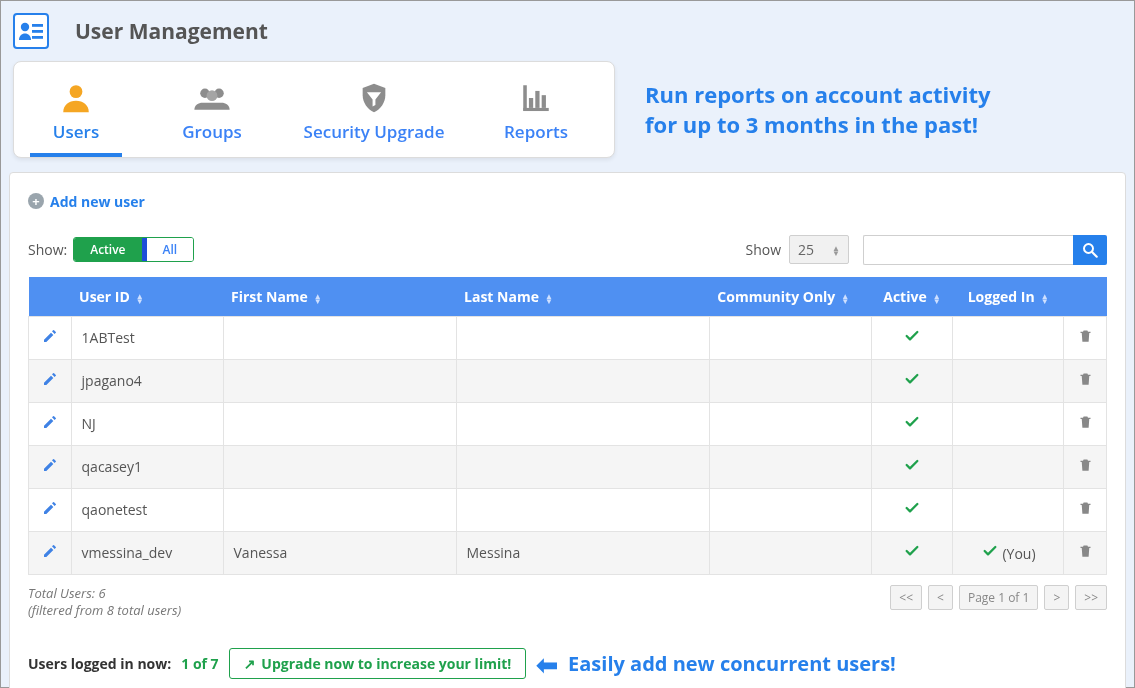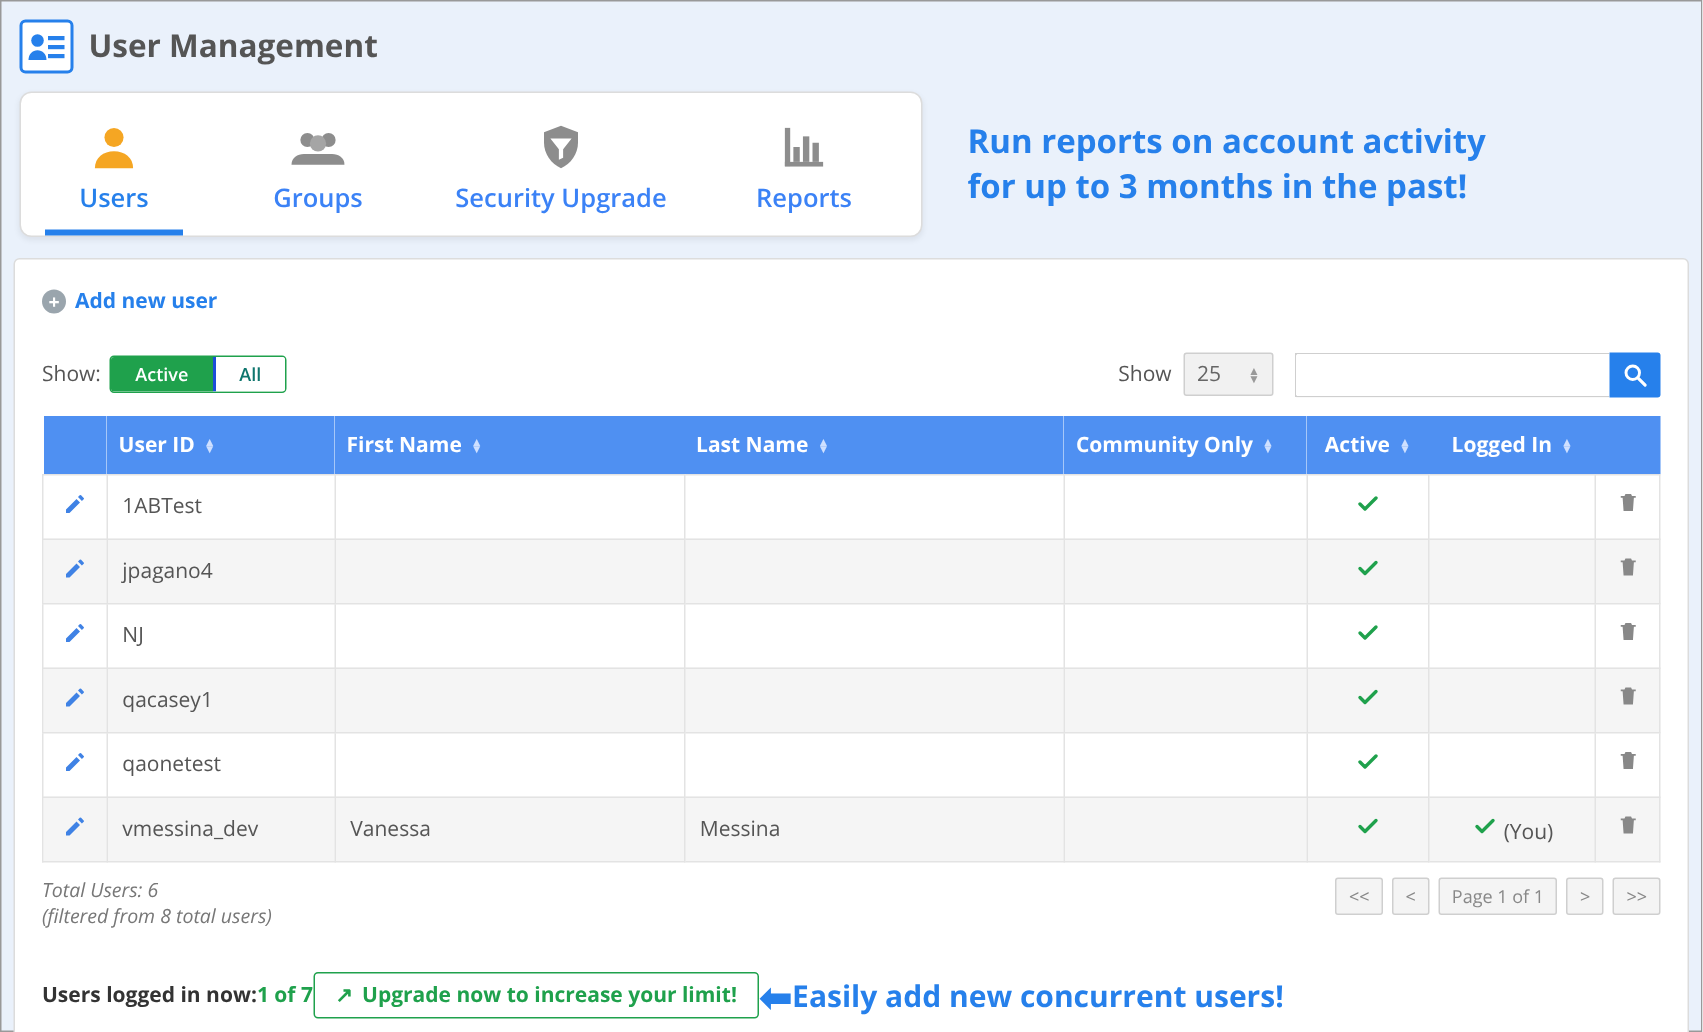--- a/index.html
+++ b/index.html
@@ -14,21 +14,21 @@
     width: 1135px;
     height: 688px;
     border: 1.5px solid #999;
     background: #eaf1fb;
     padding: 6px 6px 7px 6px;
     position: relative;
   }
   .header-row {
     display: flex;
     align-items: center;
-    gap: 10px;
+    gap: 26px;
     padding: 6px 6px 12px 6px;
   }
   .header-icon {
     width: 36px;
     height: 36px;
     background: #fff;
     border: 2px solid #2680eb;
     border-radius: 4px;
     display: flex;
     align-items: center;
@@ -112,21 +112,21 @@
     display:inline-flex;
     border:1px solid #1fa14c;
     border-radius: 3px;
     overflow:hidden;
     font-size:12px;
     font-weight:600;
     cursor:pointer;
   }
   .toggle span { padding: 3px 16px; }
   .toggle .on { background:#1fa14c; color:#fff; }
-  .toggle .off { background:#fff; color:#0f766e; border-left:2px solid #1d4ed8; }
+  .toggle .off { background:#fff; color:#3b82f6; border-left:5px solid #1d4ed8; }
   .spacer { flex: 1; }
   .show2 { color:#555; margin-right:8px; }
   .count-select {
     display:inline-flex; align-items:center;
     background:#f1f1f1; border:1px solid #cfcfcf;
     padding:4px 8px; border-radius:2px;
     font-size:14px; color:#666; gap:18px;
     cursor:pointer;
   }
   .count-select .arrows { display:flex; flex-direction:column; line-height:5px; font-size:8px; color:#999; }
@@ -178,21 +178,21 @@
   .trash { color:#888; cursor:pointer; }
   .footer-row { display:flex; margin-top:10px; align-items:flex-start; }
   .footer-text { color:#777; font-style:italic; font-size:13px; line-height:1.35; }
   .pager { display:flex; gap:6px; }
   .pager button, .pager span.pg {
     border:1px solid #cfcfcf; background:#f4f4f4;
     font-size:12px; color:#888; padding:3px 8px; cursor:pointer;
     border-radius:2px; display:inline-flex; align-items:center; justify-content:center;
     font-family:inherit;
   }
-  .footer2 { margin-top: 26px; display:flex; align-items:center; gap:0; }
+  .footer2 { margin-top: 26px; display:flex; align-items:center; gap:10px; }
   .footer2-lbl { font-weight:700; color:#333; }
   .footer2-count { font-weight:700; color:#1fa14c; }
   .upgrade-btn {
     border:1.5px solid #1fa14c; color:#1fa14c; font-weight:700;
     font-size:14px; padding:5px 14px; border-radius:3px; background:#fff;
     cursor:pointer; display:inline-flex; align-items:center; gap:6px;
   }
   .callout-arrow { font-size:26px; color:#2680eb; font-weight:700; }
   .callout-text { color:#2680eb; font-size:20px; font-weight:700; }
 </style>

